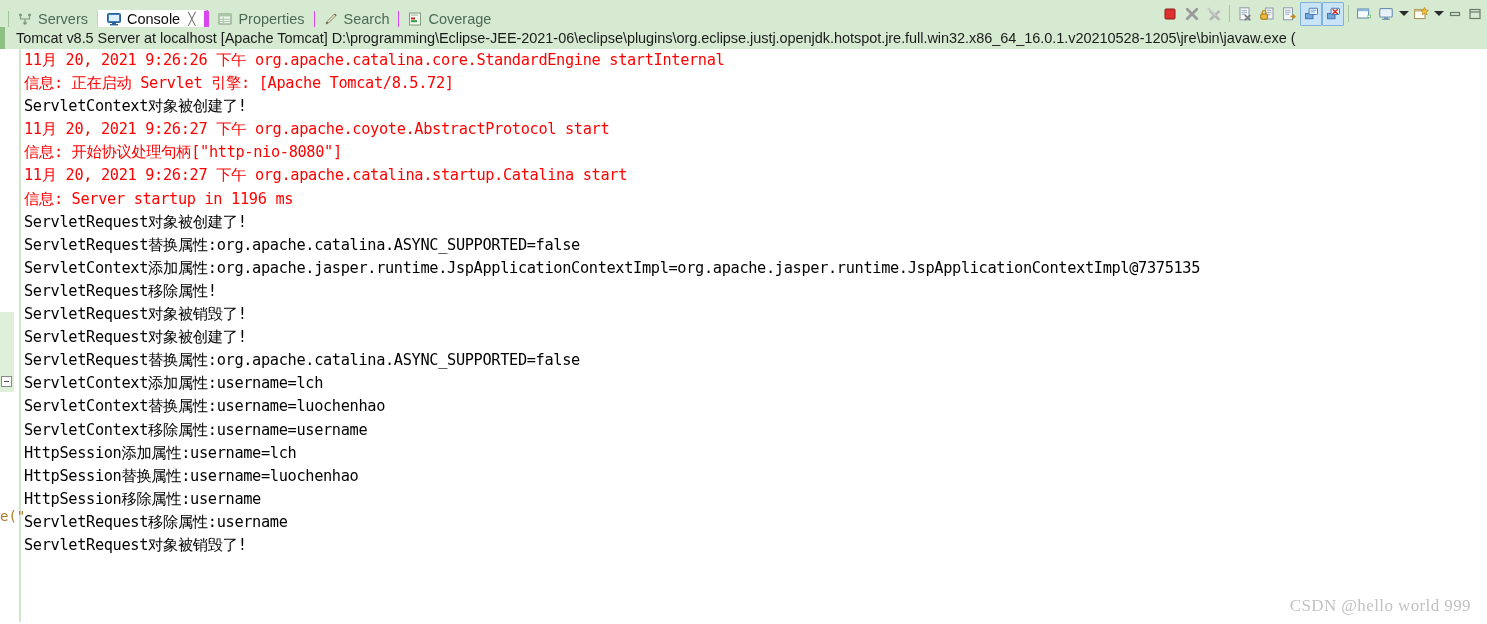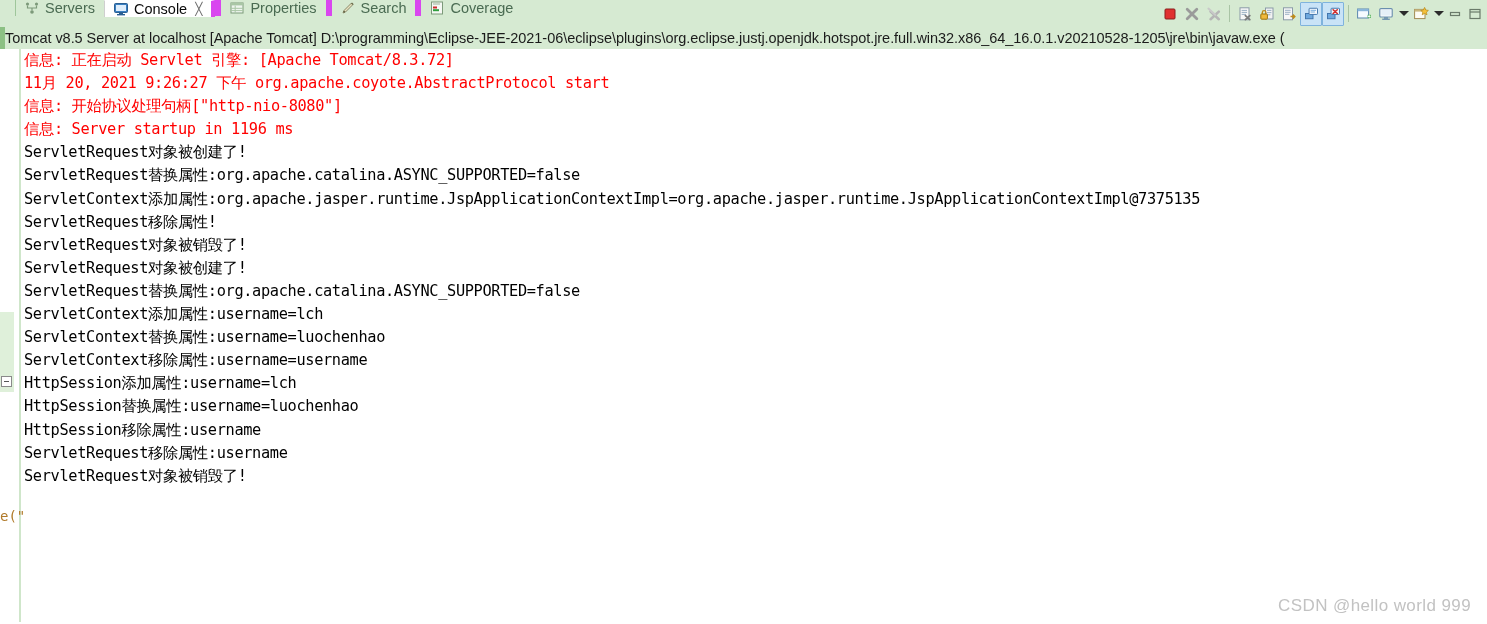--- a/index.html
+++ b/index.html
@@ -28,32 +28,32 @@
     left: 0; top: 0;
     width: 1487px;
     height: 27px;
     background: #d6ead2;
     display: flex;
     align-items: stretch;
     box-sizing: border-box;
   }
   .tabbar-left {
     display: flex;
-    align-items: flex-start;
+    align-items: flex-end;
     flex: 0 0 auto;
-    padding-left: 15px;
+    padding-left: 8px;
   }
   .tab {
     display: flex;
     align-items: center;
     gap: 5px;
     padding: 0 9px 0 8px;
     font-size: 14.5px;
     color: #4a6b52;
-    border-left: 6px solid #d946ef;
+    border-left: 1px solid #d946ef;
     white-space: nowrap;
     position: relative;
   }
   .tab:first-child { border-left: 1px solid #9fc69b; }
   .tab.active {
     background: #ffffff;
     color: #0a0a0a;
     border-left: 1px solid #cfcfcf;
     border-right: 4px solid #d946ef;
     border-top: 1px solid #ffffff;
@@ -118,20 +118,21 @@
   }
   .proctitle .bar {
     width: 5px; height: 22px;
     background: #8cc084;
     flex: 0 0 5px;
   }
   .proctitle .txt {
     font-size: 14.5px;
     color: #1b1b1b;
     white-space: nowrap;
+    padding-left: 11px;
     letter-spacing: -0.05px;
   }
 
   
   .console {
     position: absolute;
     left: 0; top: 49px;
     width: 1487px;
     height: 575px;
     background: #ffffff;
@@ -192,21 +193,21 @@
   .fold-strip {
     position: absolute;
     left: 0; top: 263px;
     width: 14px; height: 80px;
     background: #dff0da;
   }
 
   .watermark {
     position: absolute;
     right: 16px; bottom: 8px;
-    font-family: Liberation Sans, sans-serif;
+    font-family: Liberation Serif, serif;
     font-size: 17px;
     color: #c2c2c2;
     letter-spacing: 0.4px;
     white-space: nowrap;
   }
 
   .bottom-edge {
     position: absolute;
     left: 0; bottom: 0;
     width: 1487px; height: 2px;
@@ -401,23 +402,26 @@
     <span class="txt">Tomcat v8.5 Server at localhost [Apache Tomcat] D:\programming\Eclipse-JEE-2021-06\eclipse\plugins\org.eclipse.justj.openjdk.hotspot.jre.full.win32.x86_64_16.0.1.v20210528-1205\jre\bin\javaw.exe (</span>
   </div>
 
   <div class="console">
     <div class="gutter-left"></div>
     <div class="fold-strip"></div>
     <div class="fold-box"></div>
     <div class="green-rail"></div>
     <div class="bleed" style="left:0px; top:459px;">e("</div>
     <div class="lines" id="console-lines">
-        <div class="line err">信息: 正在启动 Servlet 引擎: [Apache Tomcat/8.3.72]</div>
+        <div class="line err">11月 20, 2021 9:26:26 下午 org.apache.catalina.core.StandardEngine startInternal</div>
+        <div class="line err">信息: 正在启动 Servlet 引擎: [Apache Tomcat/8.5.72]</div>
+        <div class="line">ServletContext对象被创建了!</div>
         <div class="line err">11月 20, 2021 9:26:27 下午 org.apache.coyote.AbstractProtocol start</div>
         <div class="line err">信息: 开始协议处理句柄["http-nio-8080"]</div>
+        <div class="line err">11月 20, 2021 9:26:27 下午 org.apache.catalina.startup.Catalina start</div>
         <div class="line err">信息: Server startup in 1196 ms</div>
         <div class="line">ServletRequest对象被创建了!</div>
         <div class="line">ServletRequest替换属性:org.apache.catalina.ASYNC_SUPPORTED=false</div>
         <div class="line">ServletContext添加属性:org.apache.jasper.runtime.JspApplicationContextImpl=org.apache.jasper.runtime.JspApplicationContextImpl@7375135</div>
         <div class="line">ServletRequest移除属性!</div>
         <div class="line">ServletRequest对象被销毁了!</div>
         <div class="line">ServletRequest对象被创建了!</div>
         <div class="line">ServletRequest替换属性:org.apache.catalina.ASYNC_SUPPORTED=false</div>
         <div class="line">ServletContext添加属性:username=lch</div>
         <div class="line">ServletContext替换属性:username=luochenhao</div>

